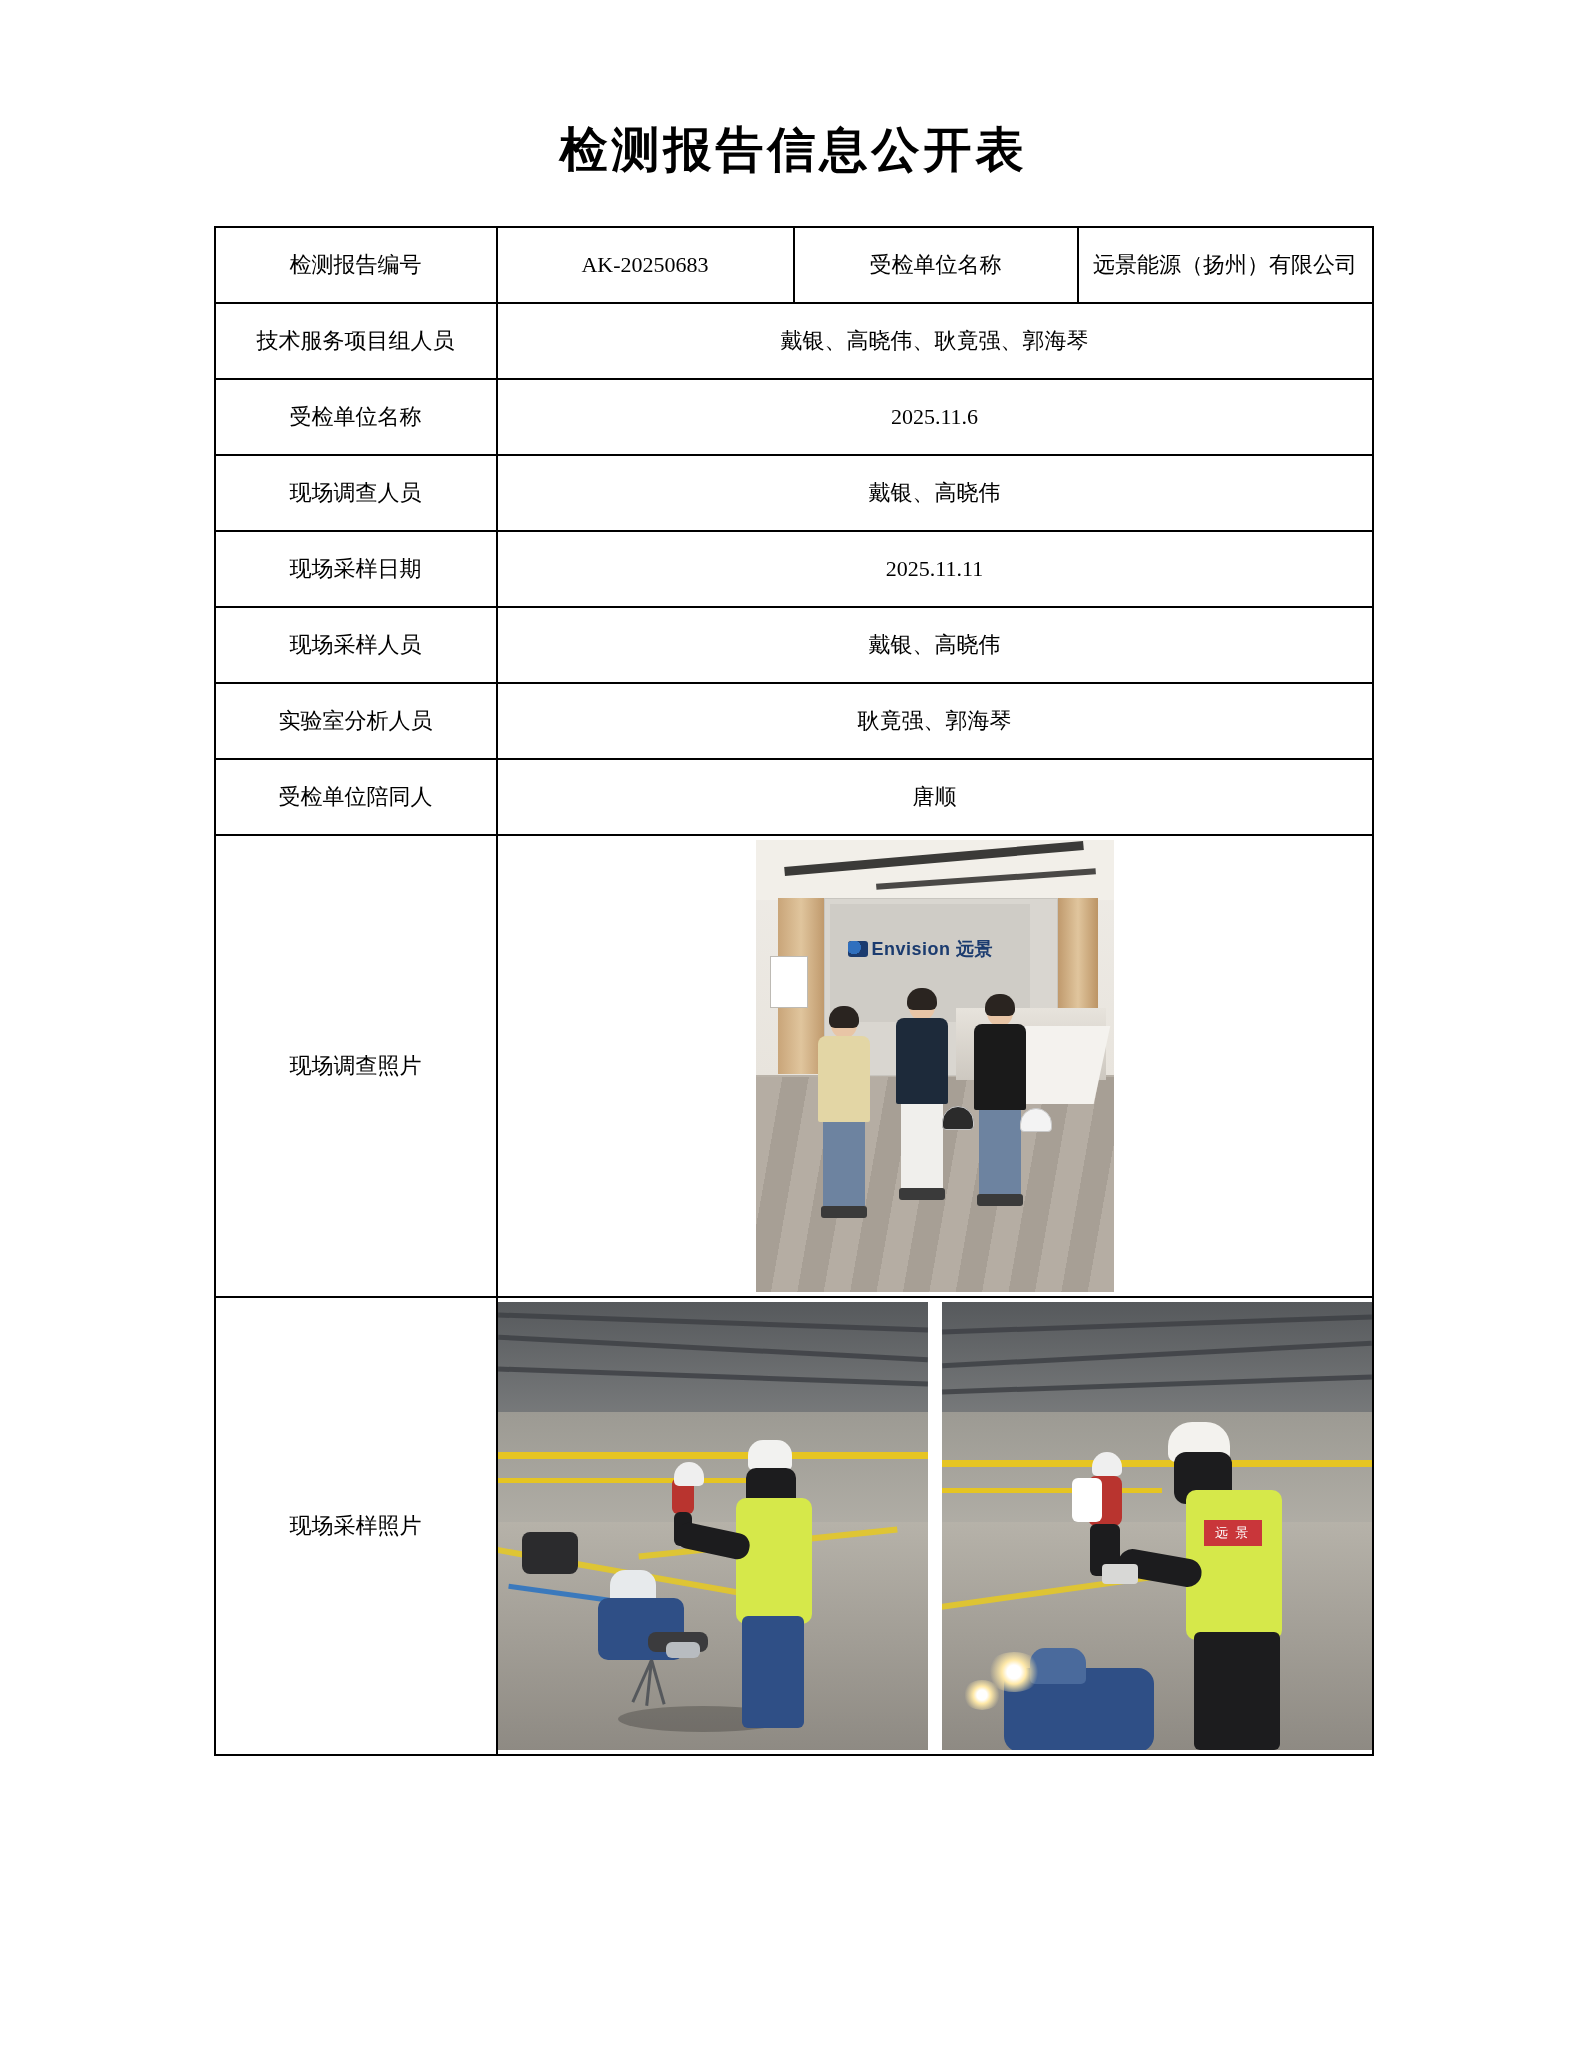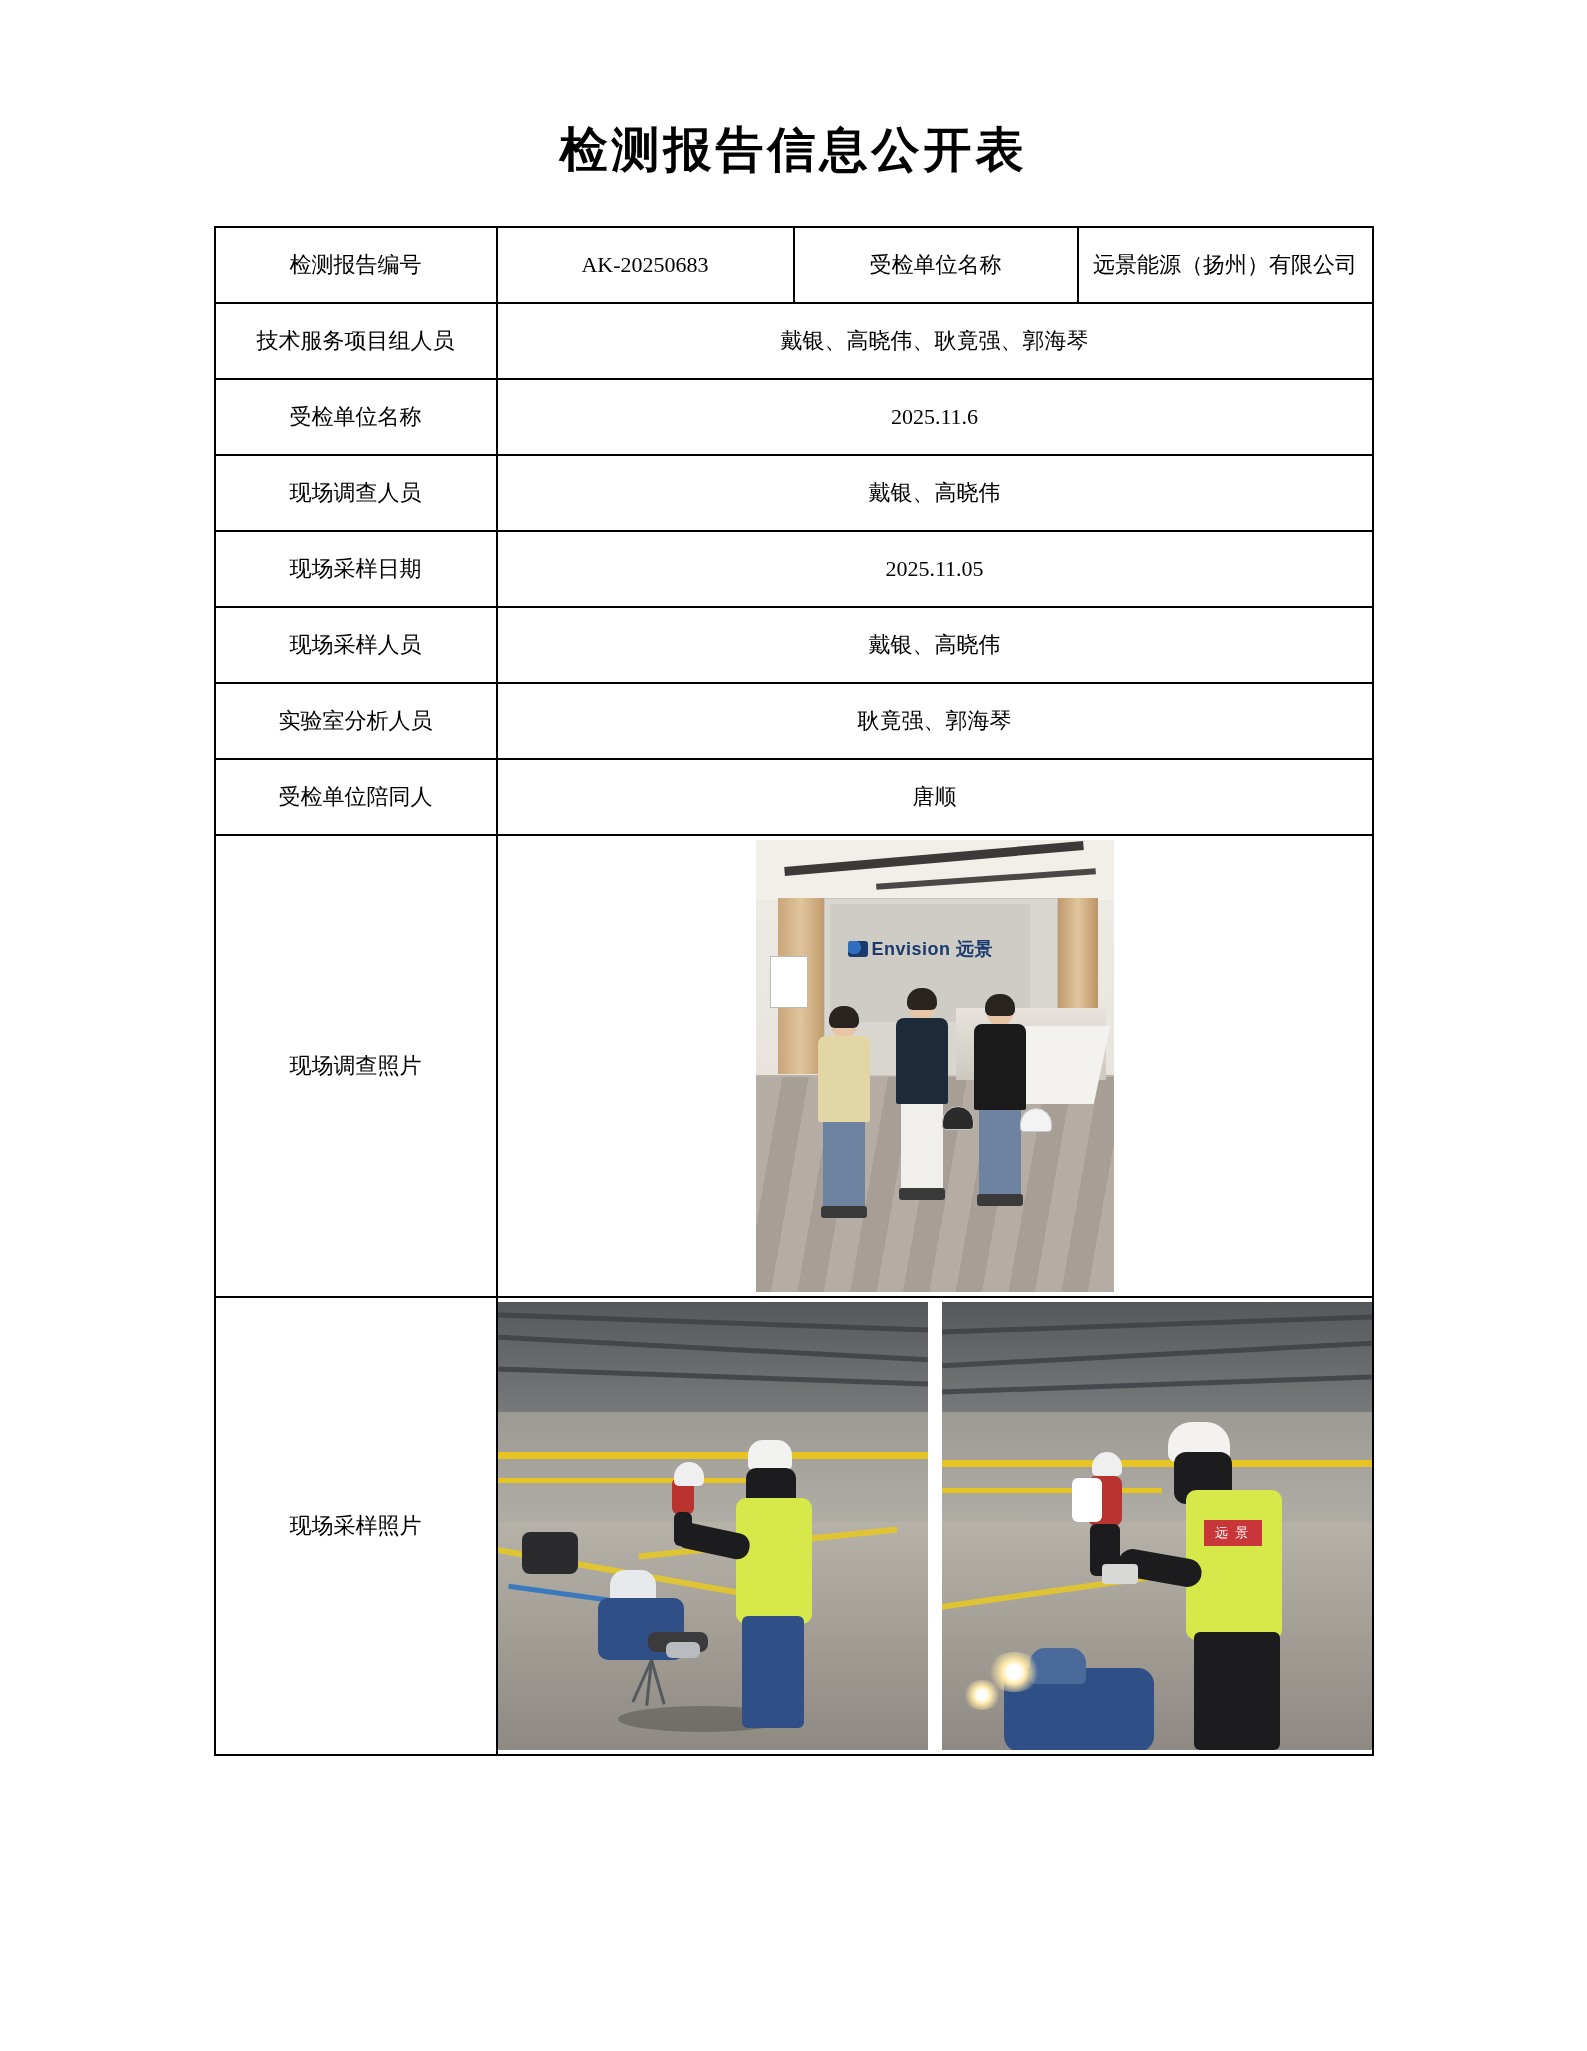--- a/index.html
+++ b/index.html
@@ -256,21 +256,21 @@
       <tr class="row-h">
         <td class="lbl cellpad">受检单位名称</td>
         <td class="cellpad" colspan="3">2025.11.6</td>
       </tr>
       <tr class="row-h">
         <td class="lbl cellpad">现场调查人员</td>
         <td class="cellpad" colspan="3">戴银、高晓伟</td>
       </tr>
       <tr class="row-h">
         <td class="lbl cellpad">现场采样日期</td>
-        <td class="cellpad" colspan="3">2025.11.05</td>
+        <td class="cellpad" colspan="3">2025.11.11</td>
       </tr>
       <tr class="row-h">
         <td class="lbl cellpad">现场采样人员</td>
         <td class="cellpad" colspan="3">戴银、高晓伟</td>
       </tr>
       <tr class="row-h">
         <td class="lbl cellpad">实验室分析人员</td>
         <td class="cellpad" colspan="3">耿竟强、郭海琴</td>
       </tr>
       <tr class="row-h">

